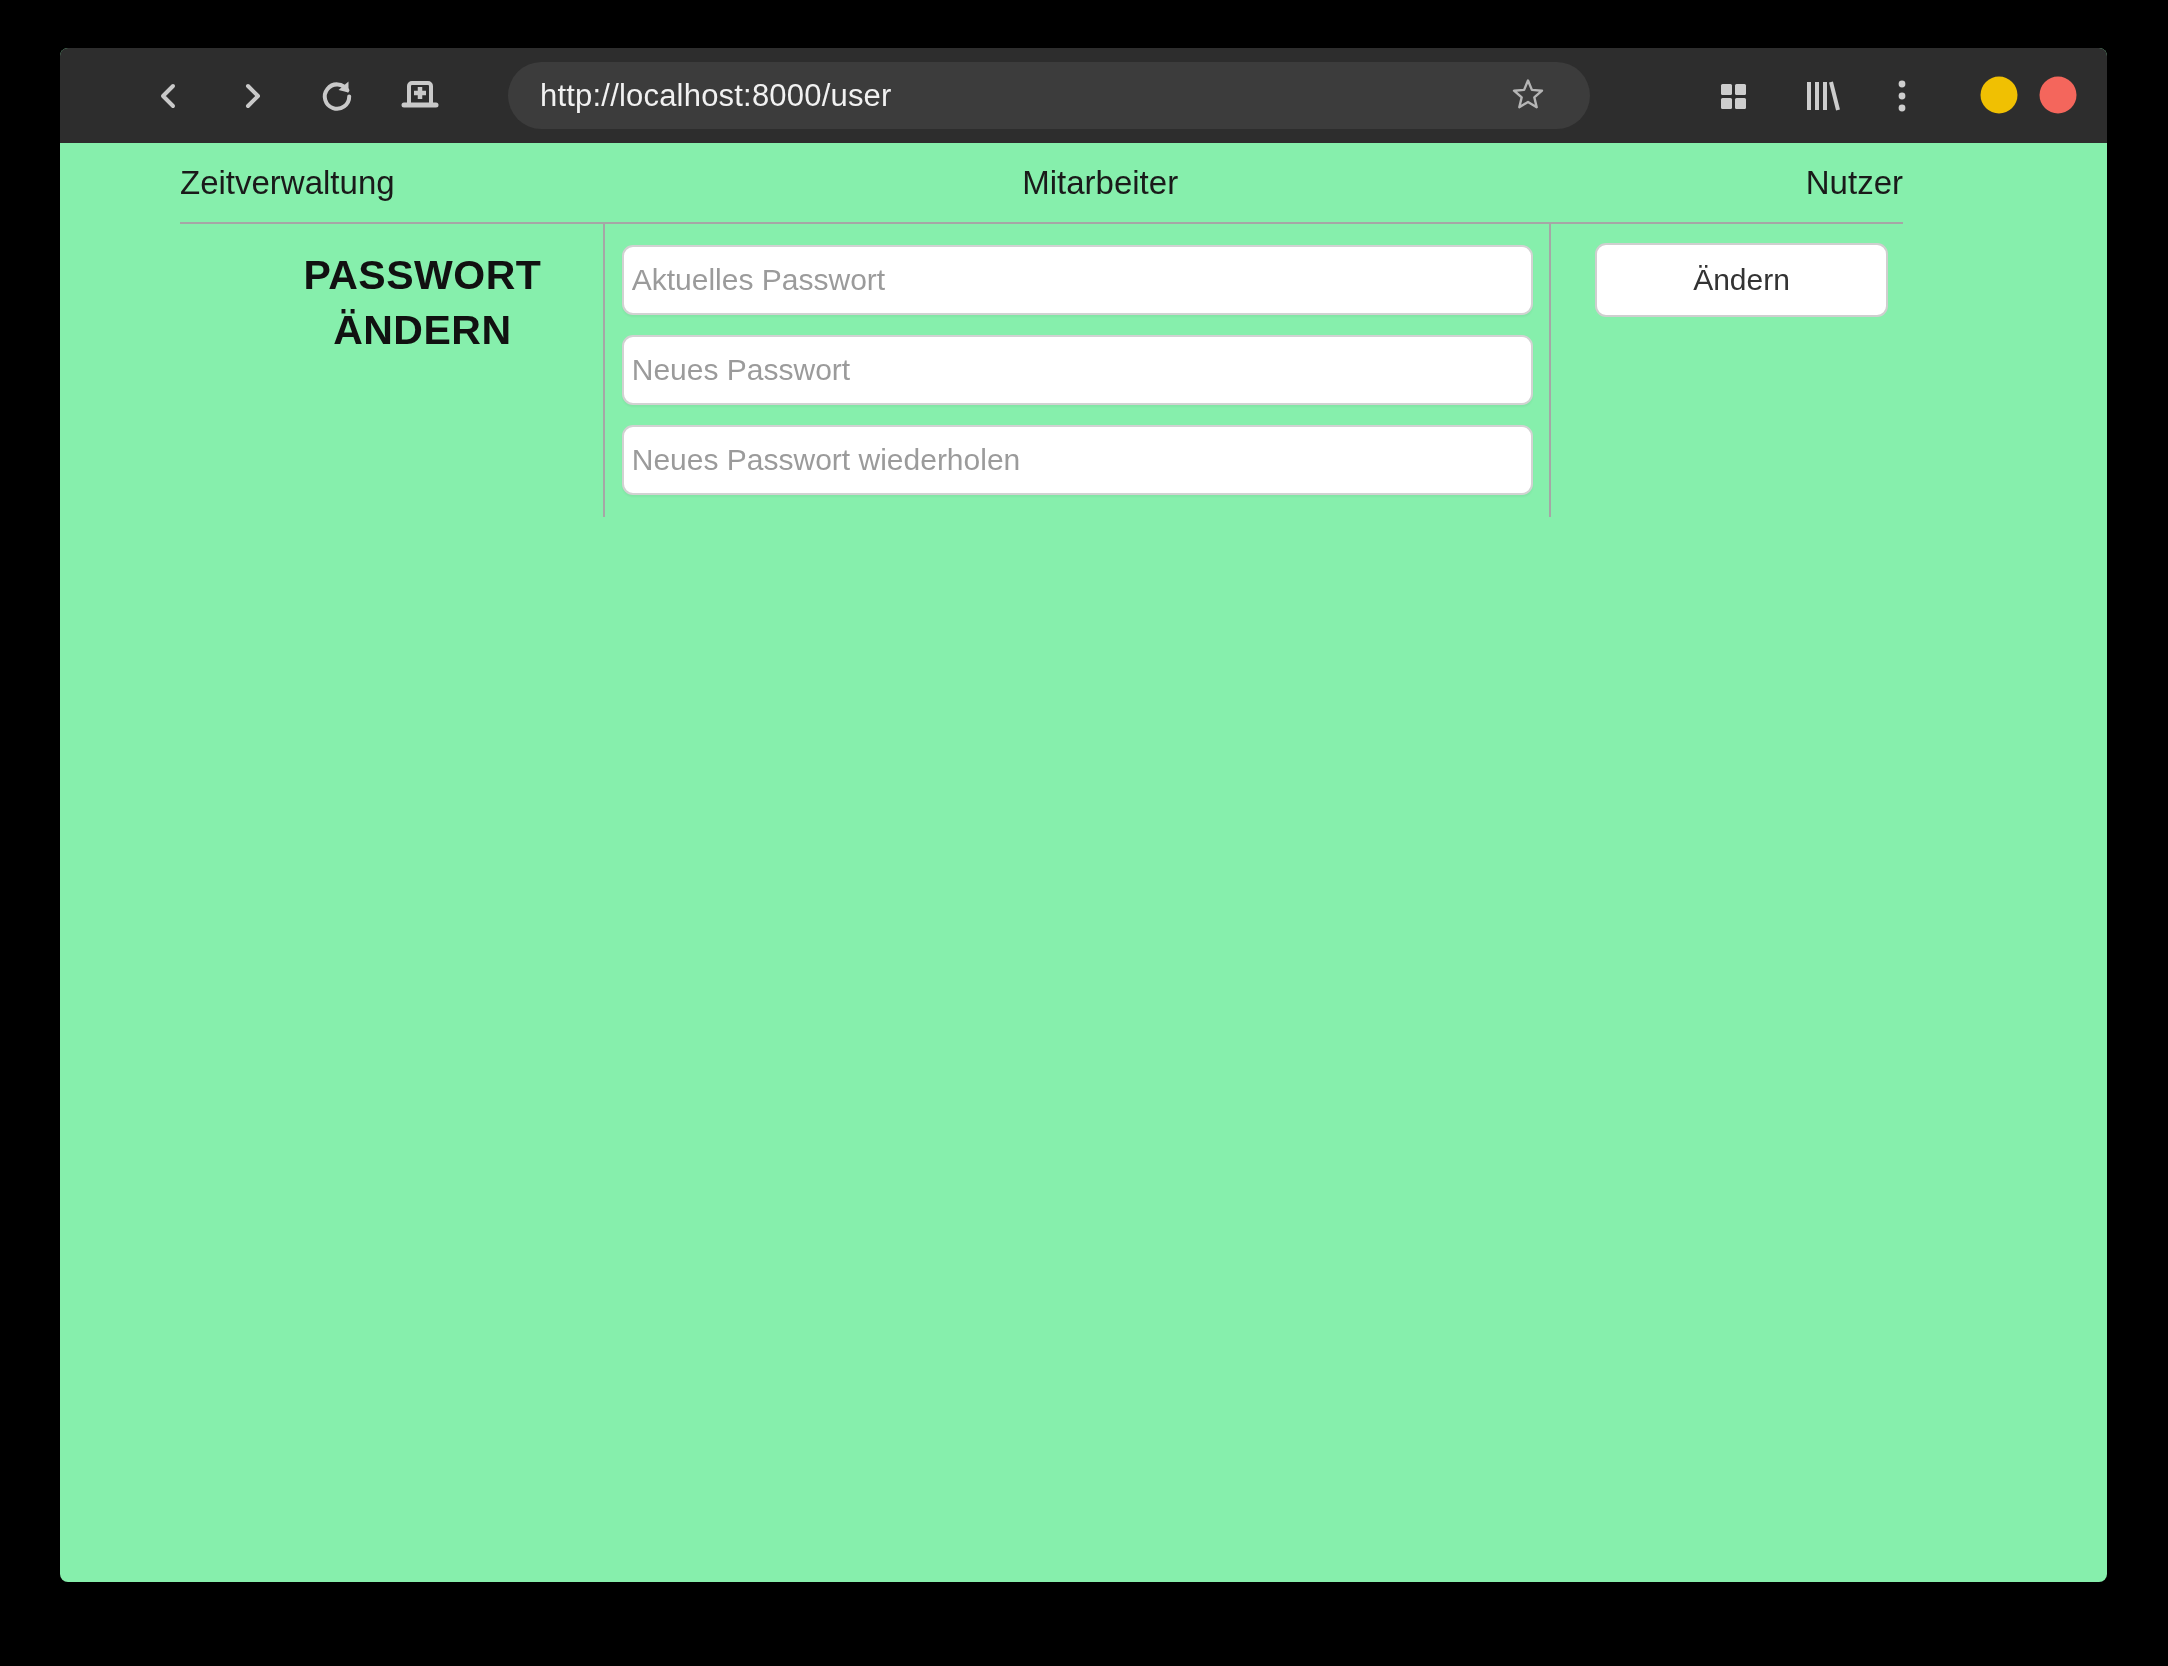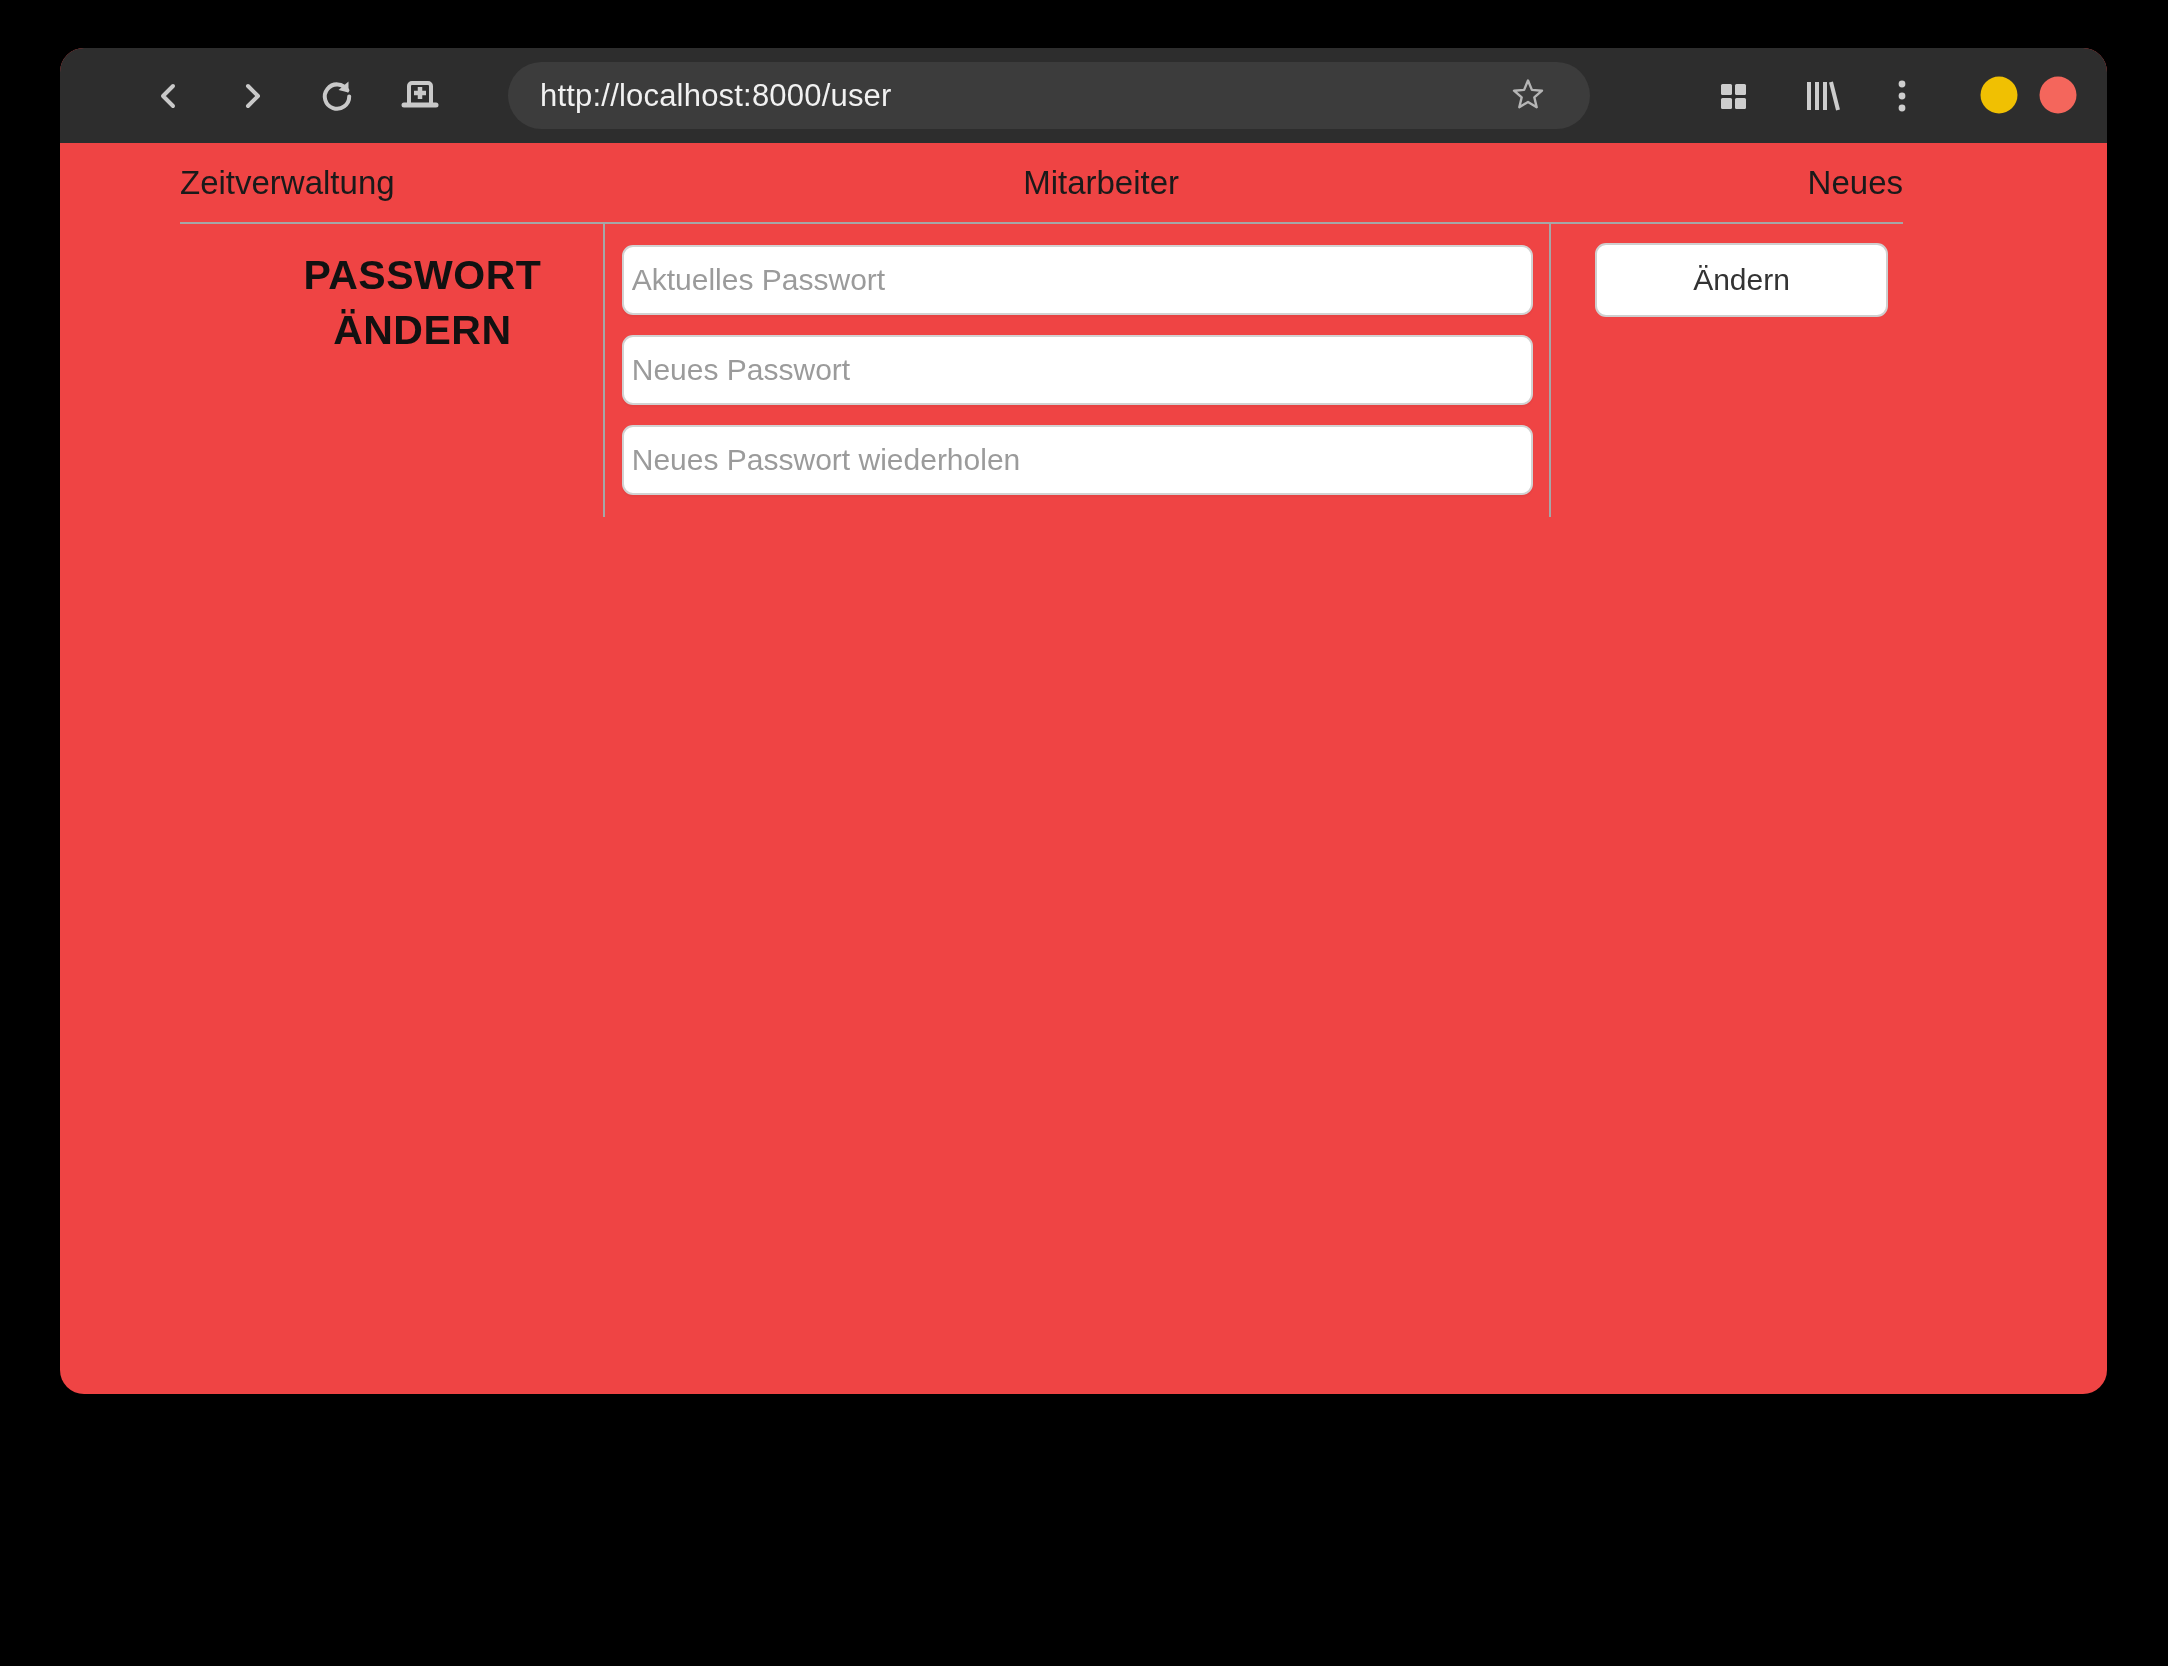--- a/index.html
+++ b/index.html
@@ -1,19 +1,19 @@
 <!DOCTYPE html>
 <html><head>
 <meta charset="utf-8">
 <style>
   html,body{margin:0;padding:0;background:#000;}
   .stage{position:relative;width:2168px;height:1666px;background:#000;overflow:hidden;
          font-family:"Liberation Sans",sans-serif;}
-  .window{position:absolute;left:60px;top:48px;width:2047px;height:1346px;
-          background:#ef4444;border-radius:24px;overflow:hidden;}
+  .window{position:absolute;left:60px;top:48px;width:2047px;height:1534px;
+          background:#86efac;border-radius:8px;overflow:hidden;}
 
   
   .toolbar{position:relative;height:95px;background:#2d2d2d;}
   .tb-btn{position:absolute;top:0;width:64px;height:95px;display:flex;align-items:center;
           justify-content:center;background:transparent;border:none;padding:0;cursor:pointer;}
   .tb-btn svg{display:block;}
   .urlbar{position:absolute;left:448px;top:14px;width:1082px;height:67px;background:#3c3c3c;
           border-radius:34px;display:flex;align-items:center;padding:0 24px 0 32px;
           box-sizing:border-box;cursor:text;}
   .url-text{color:#f1f1f1;font-size:31px;letter-spacing:.2px;flex:1;white-space:nowrap;
@@ -138,21 +138,21 @@
 
       <button class="win-dot" style="left:1939px;background:#f0c002;"></button>
       <button class="win-dot" style="left:1998px;background:#f4665c;"></button>
     </div>
 
     <div class="page">
 
       <div class="nav">
         <a>Zeitverwaltung</a>
         <a>Mitarbeiter</a>
-        <a>Neues</a>
+        <a>Nutzer</a>
       </div>
 
       <div class="grid-row">
 
         <div class="col-left">
           <div class="pw-title">
             <div>PASSWORT</div>
             <div>ÄNDERN</div>
           </div>
         </div>

